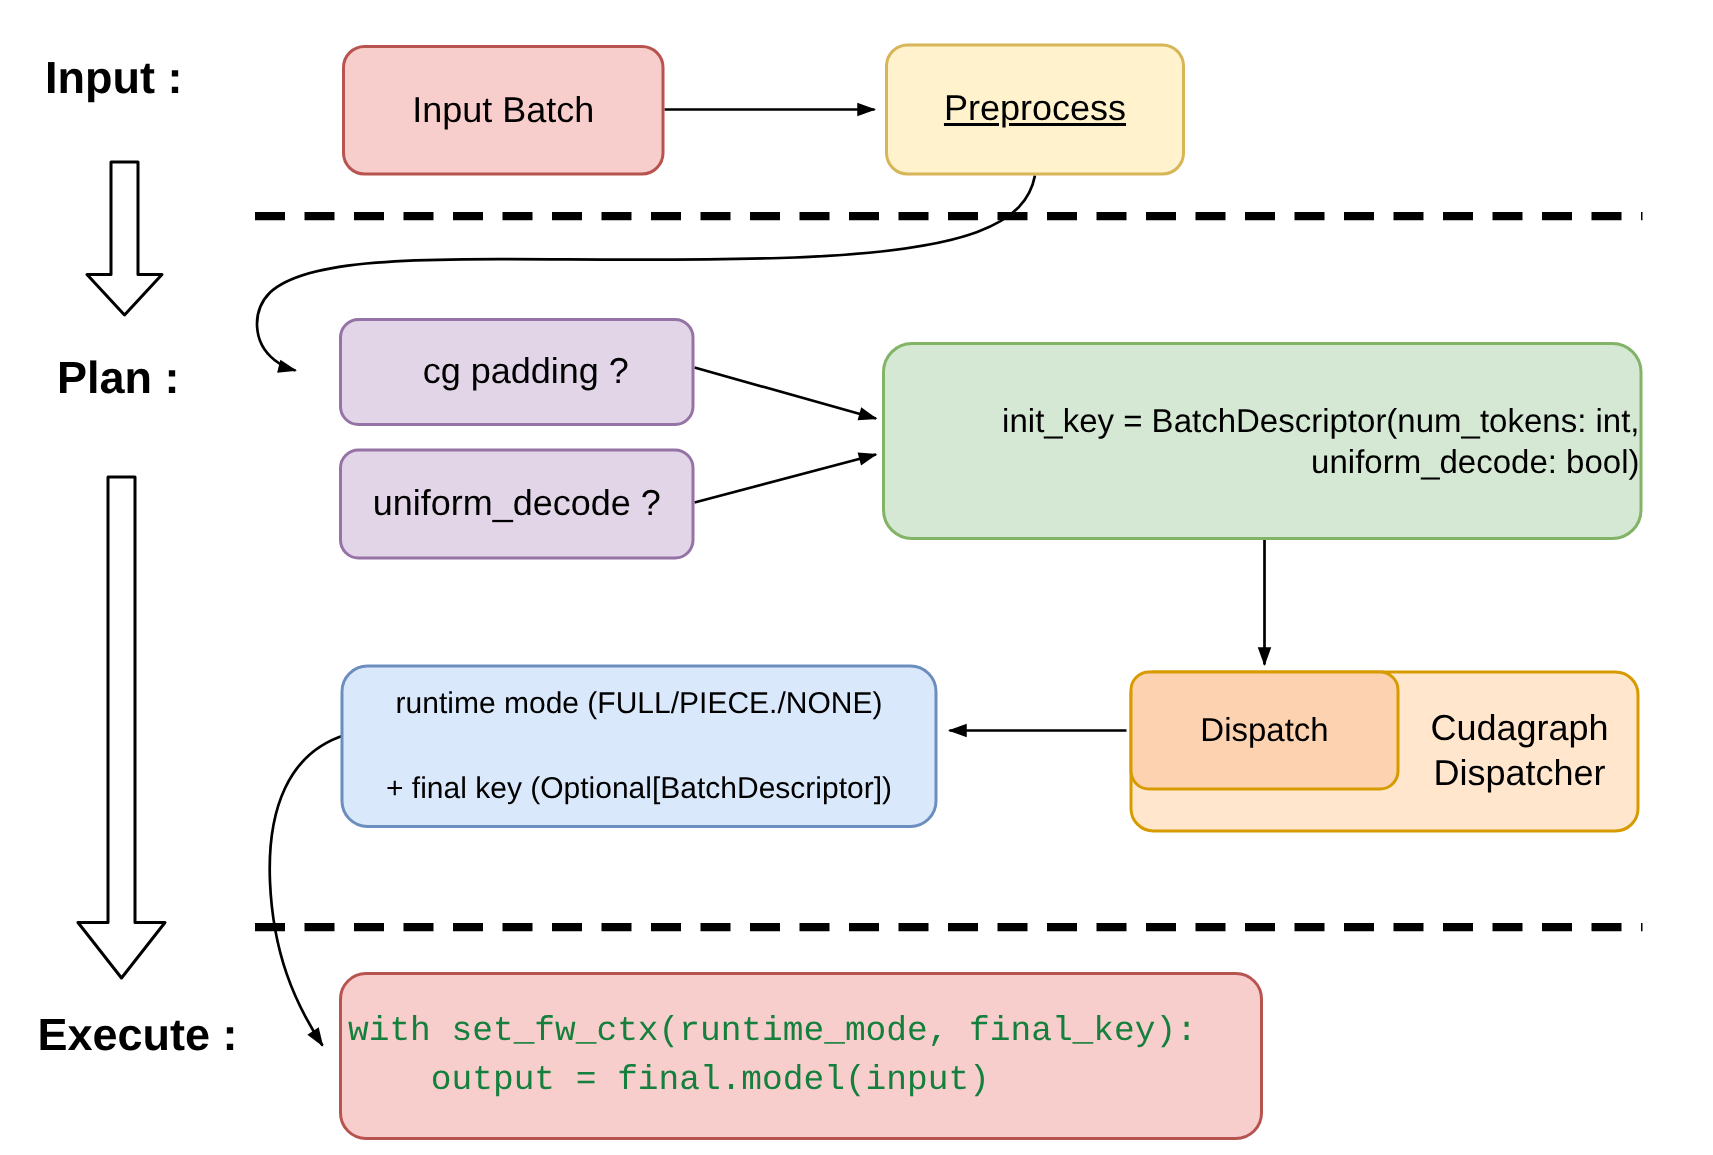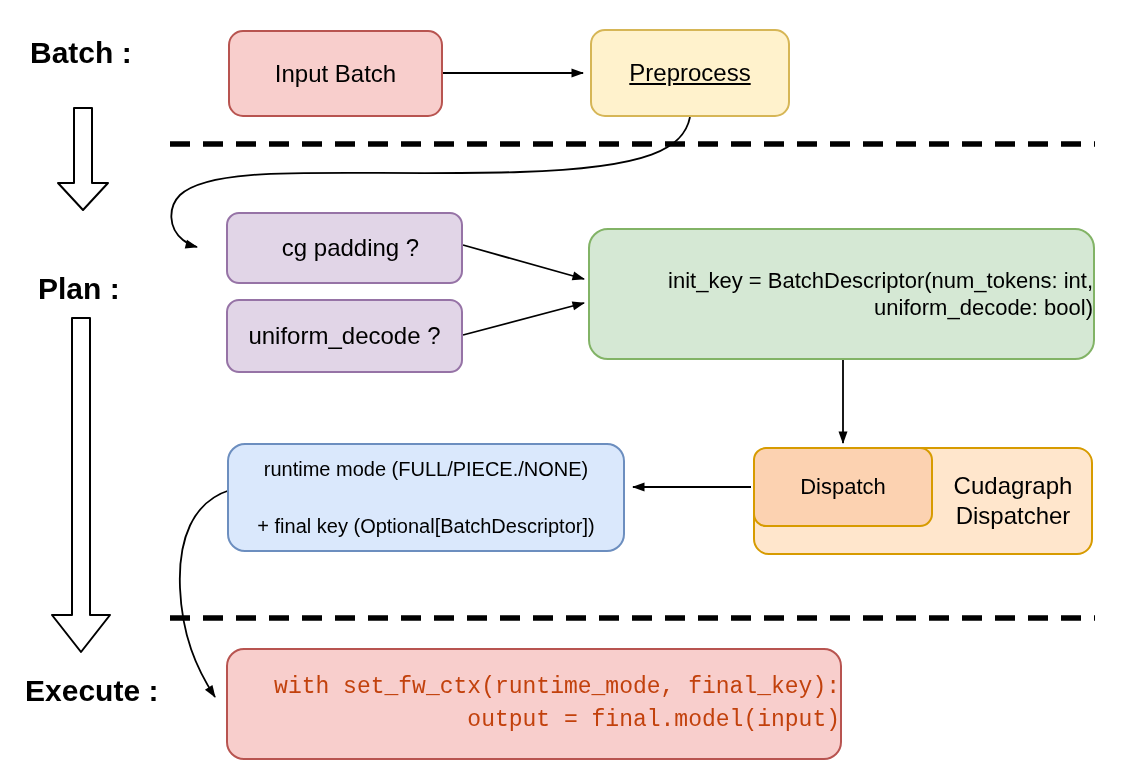--- a/index.html
+++ b/index.html
@@ -33,48 +33,48 @@
     justify-content: center;
     text-align: center;
     color: #000000;
     line-height: 1.25;
   }
   .node span { display: block; }
   .f24 { font-size: 24px; }
   .f22 { font-size: 22px; }
   .f20 { font-size: 20px; gap: 32px; }
   .code-node {
-    align-items: flex-end;
+    align-items: flex-start;
     justify-content: center;
     text-align: left;
     font-family: "Liberation Mono", monospace;
     font-size: 23px;
-    color: #c2410c;
+    color: #15803d;
     padding-left: 4px;
     line-height: 1.45;
   }
   .code-node span { white-space: pre; }
   #arrow-layer {
     position: absolute;
     left: 0; top: 0;
     width: 1142px;
     height: 770px;
     pointer-events: none;
   }
   .edge { stroke: #000000; stroke-width: 1.8; fill: none; }
   .dashed-divider { stroke: #000000; stroke-width: 5.5; stroke-dasharray: 20 13; fill: none; }
   .hollow-arrow { fill: #ffffff; stroke: #000000; stroke-width: 2; stroke-linejoin: round; }
 </style>
 </head>
 <body>
 
 <div id="canvas">
 
-  <div class="stage-label" style="left:30px; top:36px;">Batch :</div>
-  <div class="stage-label" style="left:38px; top:236px;margin-top:36px;">Plan :</div>
+  <div class="stage-label" style="left:30px; top:36px;">Input :</div>
+  <div class="stage-label" style="left:38px; top:236px;">Plan :</div>
   <div class="stage-label" style="left:25px; top:674px;">Execute :</div>
 
   <svg id="arrow-layer">
     <defs>
       <marker id="arrowhead" markerWidth="15" markerHeight="12" refX="12.5" refY="5.5" orient="auto" markerUnits="userSpaceOnUse">
         <path d="M1,1 L13.5,5.5 L1,10 Z" fill="#000000"></path>
       </marker>
     </defs>
 
     <line class="dashed-divider" x1="170" y1="144" x2="1095" y2="144"></line>

